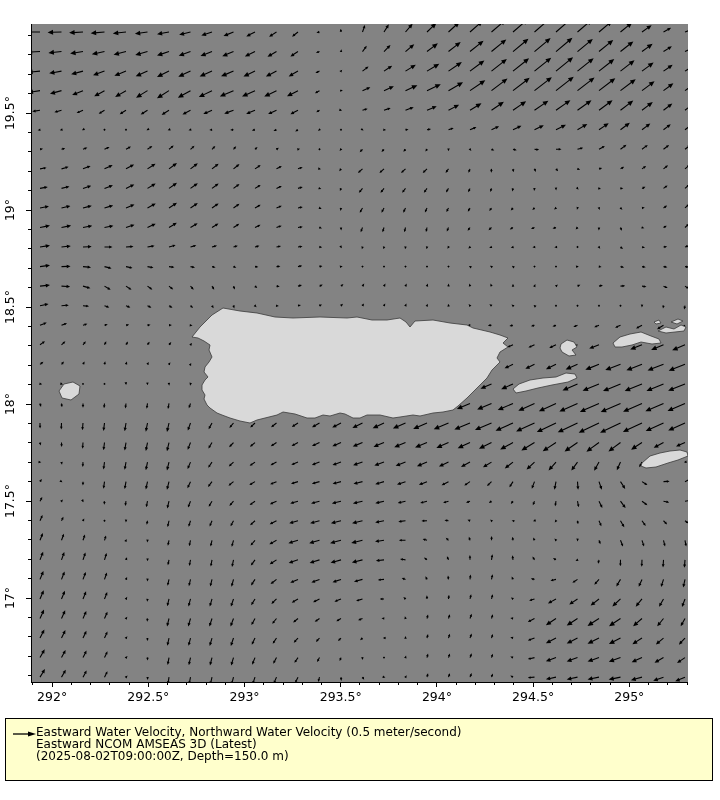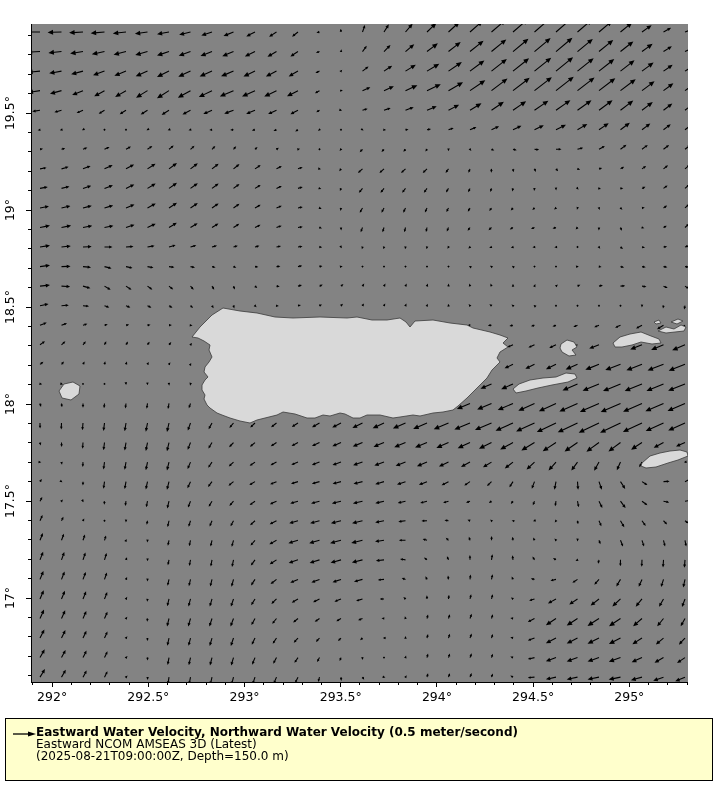--- a/index.html
+++ b/index.html
@@ -2,21 +2,21 @@
 <html><head>
 <meta charset="utf-8">
 <style>
   html,body{margin:0;padding:0;background:#ffffff;}
   .page{position:relative;width:720px;height:800px;background:#ffffff;overflow:hidden;
         font-family:"DejaVu Sans","Liberation Sans",sans-serif;}
   #plot-svg{position:absolute;left:0;top:0;}
   .legend-box{position:absolute;box-sizing:border-box;border:1px solid #000;
               font-size:12px;line-height:11.8px;color:#000;}
   .legend-text{position:absolute;left:30px;top:8px;white-space:nowrap;}
-  .legend-title{font-weight:bold;text-align:right;}
+  .legend-title{font-weight:normal;text-align:right;}
   .ref-arrow{position:absolute;left:6px;top:10px;}
 </style>
 </head>
 <body>
 
 <div class="page">
   <svg id="plot-svg" width="720" height="800" viewBox="0 0 720 800">
       <defs>
         <clipPath id="plotclip">
           <rect x="31" y="24" width="657" height="658"></rect>
@@ -126,16 +126,16 @@
       <text x="14" y="598.0041273584906" text-anchor="middle" font-size="12.5" fill="#000" transform="rotate(-90 14 598.0041273584906)">17°</text>
     </svg>
   <div class="legend-box" id="legend-box" style="left: 5px; top: 718px; width: 708px; height: 63px; background: rgb(255, 255, 204); border-color: rgb(0, 0, 0);">
     <svg class="ref-arrow" width="26" height="10">
       <line x1="1" y1="5" x2="19" y2="5" stroke="#000" stroke-width="1.3"></line>
       <polygon points="24,5 16,2.4 16,7.6" fill="#000"></polygon>
     </svg>
     <div class="legend-text">
       <div class="legend-title">Eastward Water Velocity, Northward Water Velocity (0.5 meter/second)</div>
       <div>Eastward NCOM AMSEAS 3D (Latest)</div>
-      <div>(2025-08-21T09:00:00Z, Depth=150.0 m)</div>
+      <div>(2025-08-02T09:00:00Z, Depth=150.0 m)</div>
     </div>
   </div>
 </div>
 
 </body></html>

